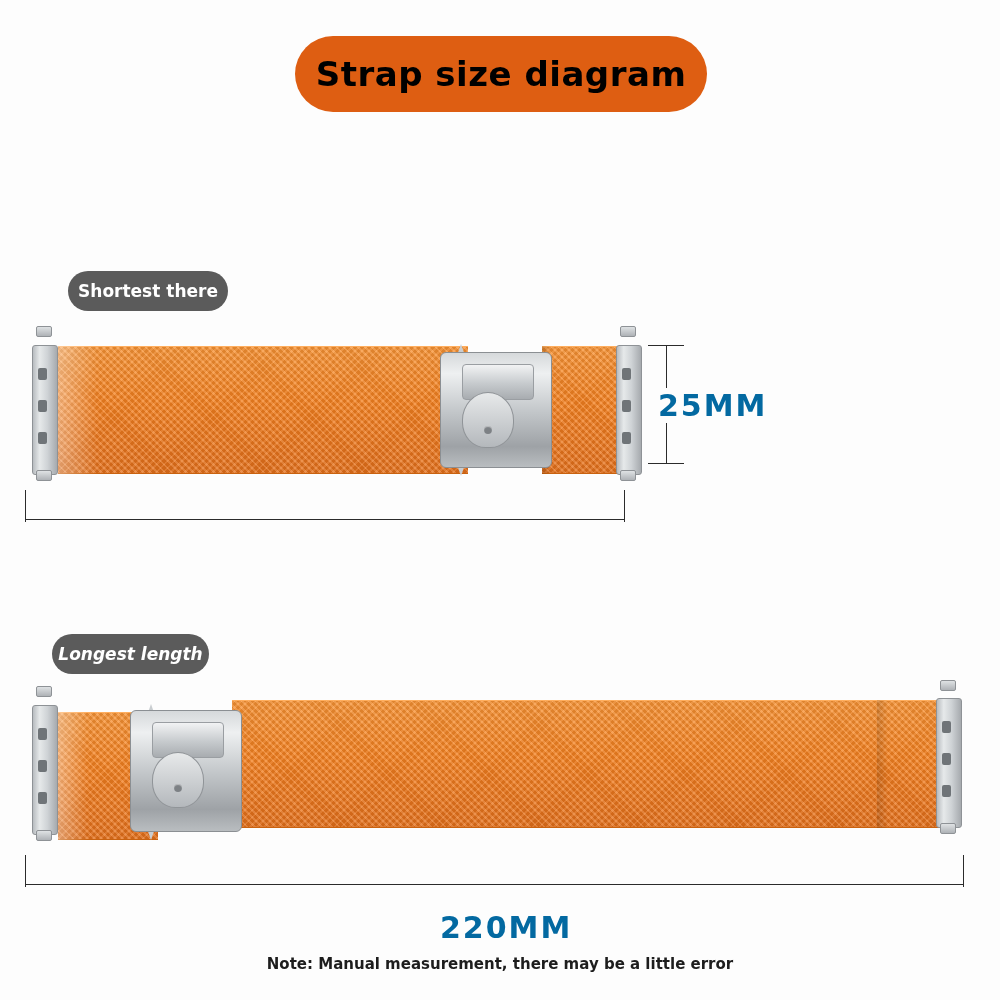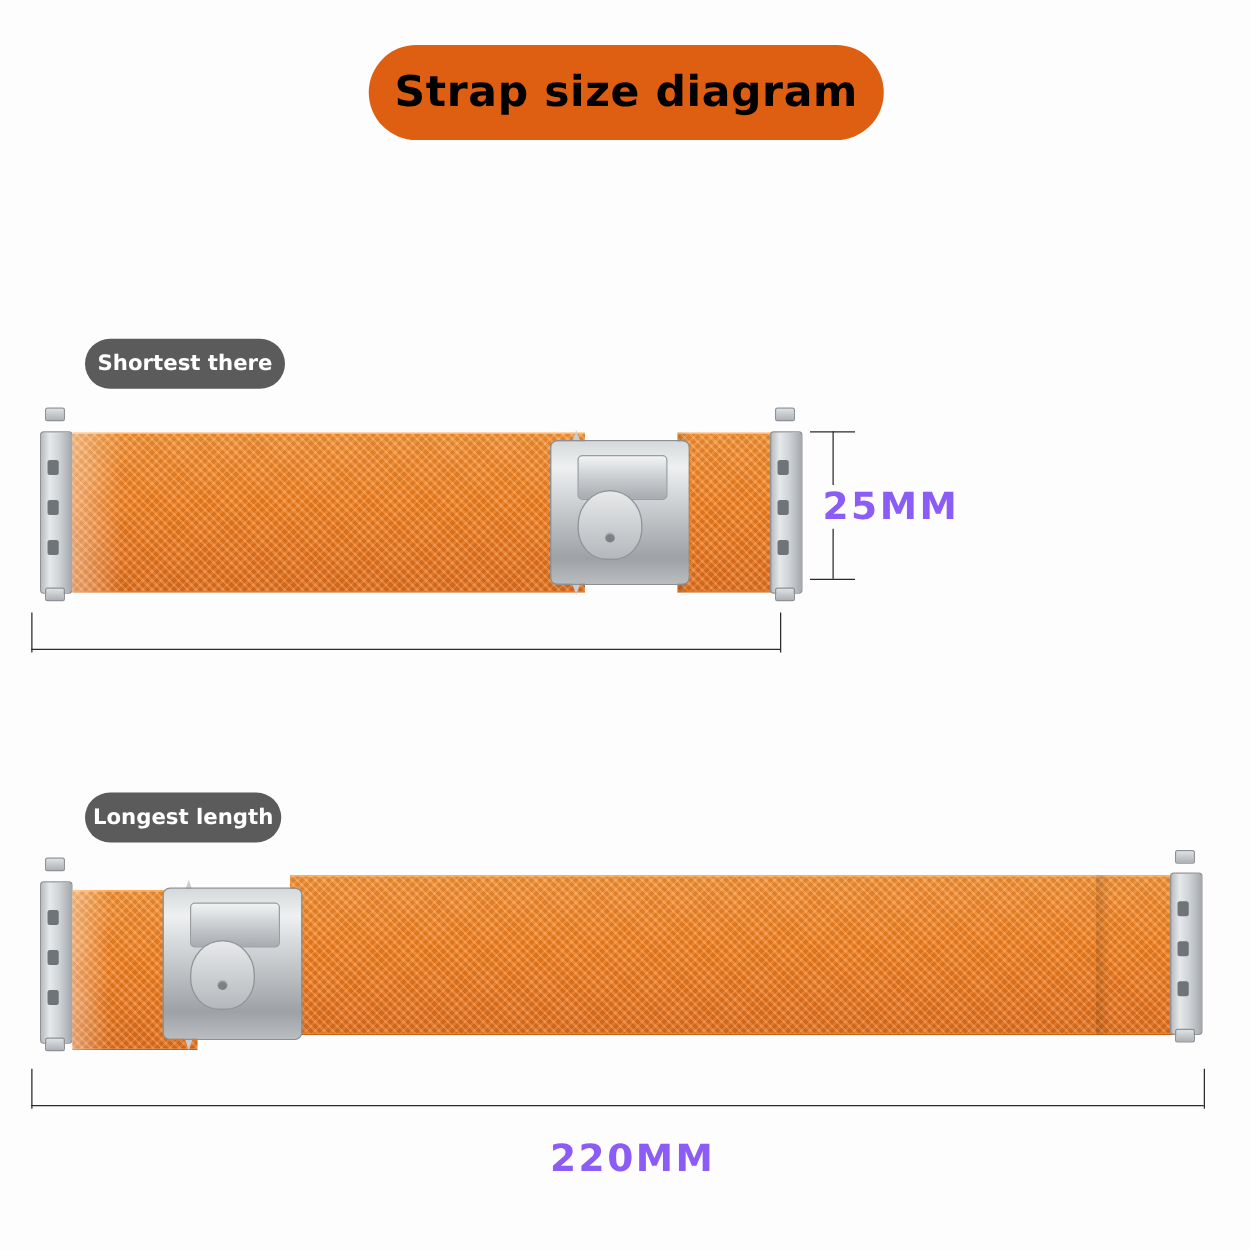--- a/index.html
+++ b/index.html
@@ -42,21 +42,21 @@
     padding: 0 20px;
   }
   .tag span {
     color: #ffffff;
     font-size: 17px;
     font-weight: bold;
     white-space: nowrap;
     font-family: "DejaVu Sans", sans-serif;
   }
   #tag-short { left: 68px; top: 271px; width: 160px; }
-  #tag-long  { left: 68px; top: 634px; width: 157px; }
+  #tag-long  { left: 52px; top: 634px; width: 157px; font-style: italic; }
 
   
   .strap-wrap { position: absolute; }
 
   
   .lug {
     position: absolute;
     width: 26px;
     background: linear-gradient(to right,#b8bcc0 0%,#e6e9ea 28%,#cfd3d6 60%,#a6aaae 100%);
     border: 1px solid #8e9296;
@@ -134,21 +134,21 @@
     height: 1px;
     background: #2b2b2b;
   }
   .dim-line-v {
     position: absolute;
     width: 1px;
     background: #2b2b2b;
   }
   .dim-label {
     position: absolute;
-    color: #8b5cf6;
+    color: #0369a1;
     font-size: 30px;
     font-weight: bold;
     letter-spacing: 2px;
     font-family: "DejaVu Sans", sans-serif;
     background: #fdfdfd;
     padding: 0 10px;
     white-space: nowrap;
   }
 
   
@@ -247,14 +247,15 @@
     <div class="lug-dot" style="left:920px; top:41px;"></div>
     <div class="lug-dot" style="left:920px; top:73px;"></div>
     <div class="lug-dot" style="left:920px; top:105px;"></div>
   </div>
 
   <div class="dim-line-v" style="left:25px; top:855px; height:32px;"></div>
   <div class="dim-line-v" style="left:963px; top:855px; height:32px;"></div>
   <div class="dim-line-h" style="left:25px; top:884px; width:938px;"></div>
   <div class="dim-label" style="left:430px; top:910px;">220MM</div>
 
+  <div class="footer-note">Note: Manual measurement, there may be a little error</div>
 
 </div>
 
 </body></html>

